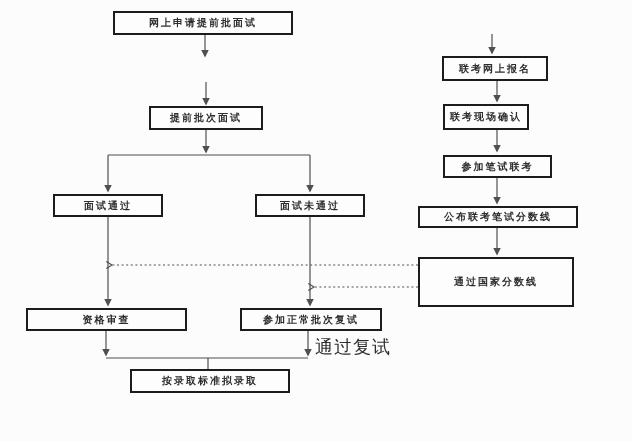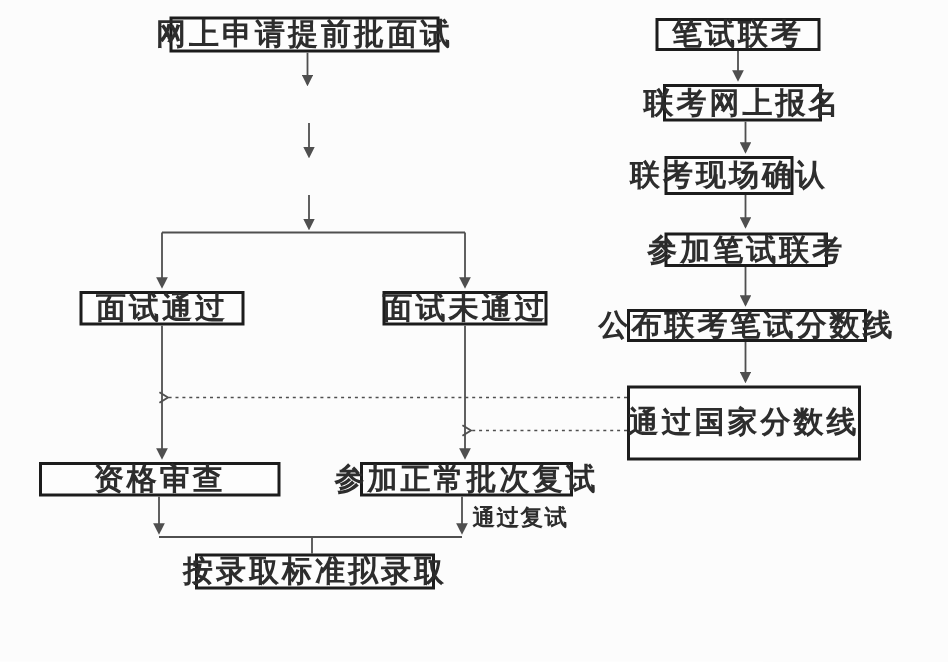--- a/index.html
+++ b/index.html
@@ -38,31 +38,31 @@
   .arrowhead-open { fill: none; stroke: var(--line); stroke-width: 1.4; }
   .node {
     position: absolute;
     box-sizing: border-box;
     border: 2px solid var(--border);
     background: #fdfdfd;
     color: var(--text);
     display: flex;
     align-items: center;
     justify-content: center;
-    font-size: 20px;
+    font-size: 10px;
     font-weight: 600;
     letter-spacing: 2px;
     white-space: nowrap;
     line-height: 1;
   }
   .edge-label {
     position: absolute;
     color: var(--text);
-    font-size: 15px;
-    font-weight: 700;
+    font-size: 18px;
+    font-weight: 400;
     letter-spacing: 1px;
     white-space: nowrap;
     line-height: 1;
   }
 </style>
 </head>
 <body>
 
 <div class="canvas">
 
@@ -95,34 +95,34 @@
     <line class="wire" x1="497" y1="178" x2="497" y2="203" marker-end="url(#arr)" marker-start=""></line>
     <line class="wire" x1="497" y1="228" x2="497" y2="254" marker-end="url(#arr)"></line>
 
     <line class="wire dashed" x1="418" y1="265" x2="112" y2="265" marker-end="url(#arrOpen)"></line>
     <line class="wire dashed" x1="418" y1="287" x2="314" y2="287" marker-end="url(#arrOpen)"></line>
   </svg>
 
   <div class="node" style="left:113px;top:11px;width:180px;height:24px">网上申请提前批面试</div>
 
 
+  <div class="node" style="left:149px;top:106px;width:114px;height:24px">提前批次面试</div>
 
   <div class="node" style="left:53px;top:194px;width:110px;height:23px">面试通过</div>
 
   <div class="node" style="left:255px;top:194px;width:110px;height:23px">面试未通过</div>
 
   <div class="node" style="left:26px;top:308px;width:161px;height:23px">资格审查</div>
 
   <div class="node" style="left:240px;top:308px;width:142px;height:23px">参加正常批次复试</div>
 
   <div class="edge-label" style="left:315px;top:338px">通过复试</div>
 
   <div class="node" style="left:130px;top:369px;width:160px;height:24px">按录取标准拟录取</div>
 
-  <div class="node" style="left:437px;top:12px;width:110px;height:22px">笔试联考</div>
 
   <div class="node" style="left:442px;top:56px;width:106px;height:25px">联考网上报名</div>
 
   <div class="node" style="left:443px;top:104px;width:86px;height:26px">联考现场确认</div>
 
   <div class="node" style="left:443px;top:155px;width:109px;height:23px">参加笔试联考</div>
 
   <div class="node" style="left:418px;top:206px;width:160px;height:22px">公布联考笔试分数线</div>
 
   <div class="node" style="left:418px;top:257px;width:156px;height:50px">通过国家分数线</div>

